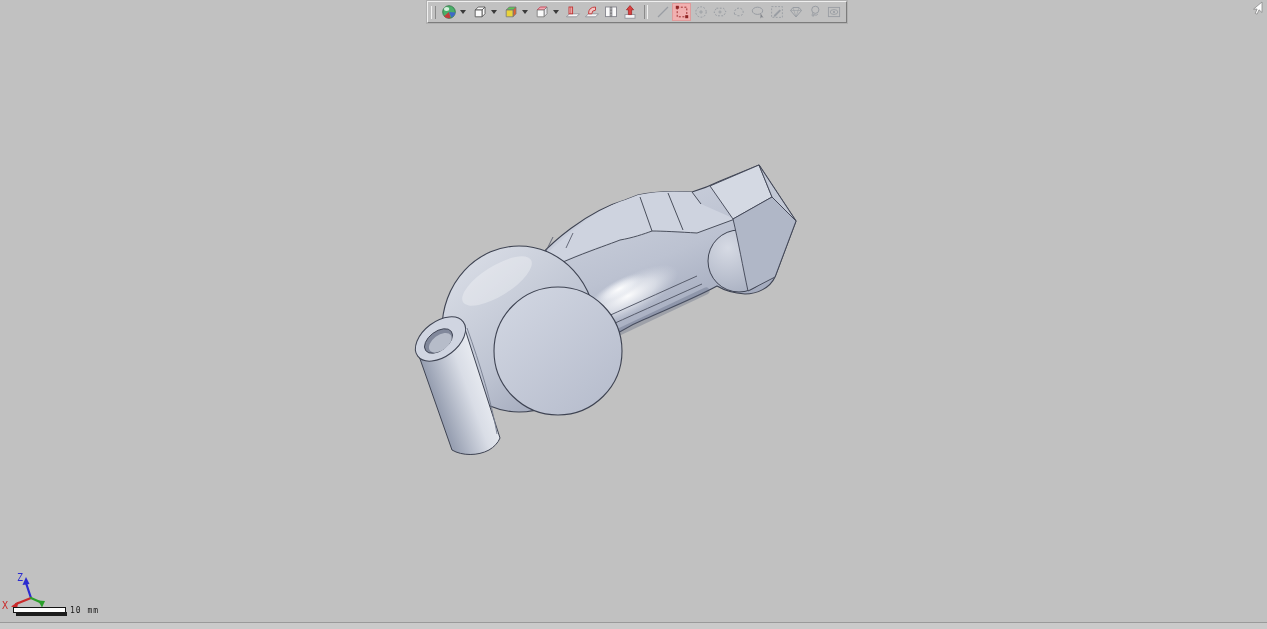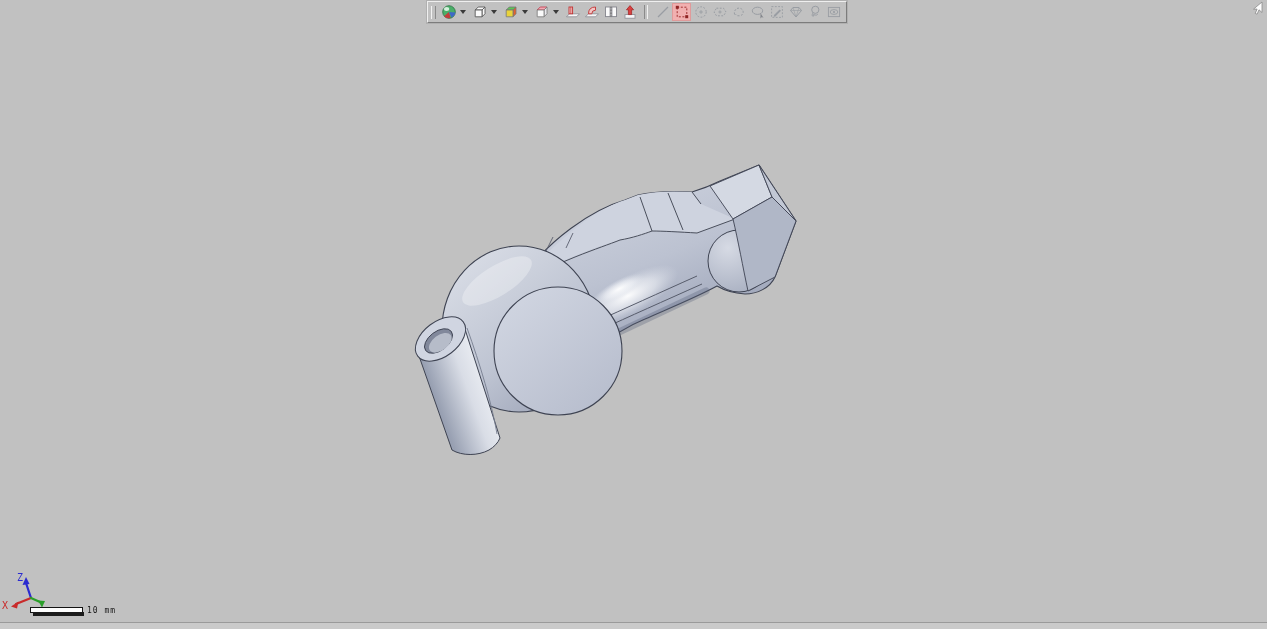--- a/index.html
+++ b/index.html
@@ -13,21 +13,21 @@
   .grip{width:3px;height:13px;border-left:1px solid #f2f2f2;border-right:1px solid #8a8a8a;margin:0 3px 0 0;}
   .tbtn{width:19px;height:18px;display:flex;align-items:center;justify-content:center;flex:none;}
   .tbtn.active{background:#f1b0b0;box-shadow:inset 0 0 0 1px #e09a9a;}
   .tbtn svg{display:block;}
   .dd{width:9px;height:18px;display:flex;align-items:center;justify-content:center;margin-right:3px;flex:none;}
   .ddtri{width:0;height:0;border-left:3px solid transparent;border-right:3px solid transparent;border-top:4px solid #3a3a3a;}
   .sep{width:2px;height:14px;border-left:1px solid #8a8a8a;border-right:1px solid #f0f0f0;margin:0 5px;flex:none;}
   
   .triad{position:absolute;left:0;top:570px;}
   
-  .scalebar{position:absolute;left:30px;top:605px;width:120px;height:18px;}
+  .scalebar{position:absolute;left:13px;top:605px;width:120px;height:18px;}
   .sb-white{position:absolute;left:0;top:2px;width:51px;height:4px;background:#fdfdfd;border:1px solid #141414;}
   .sb-dark{position:absolute;left:3px;top:7px;width:51px;height:4px;background:#1c1c1c;}
   .sb-label{position:absolute;left:57px;top:1px;font:8px "DejaVu Sans Mono",monospace;color:#1a1a1a;letter-spacing:1px;}
   
   .cursor{position:absolute;left:1251px;top:1px;}
   
   .bottom-edge{position:absolute;left:0;top:622px;width:1267px;height:7px;background:#cacaca;border-top:1px solid #9a9a9a;}
 </style>
 </head>
 <body>

